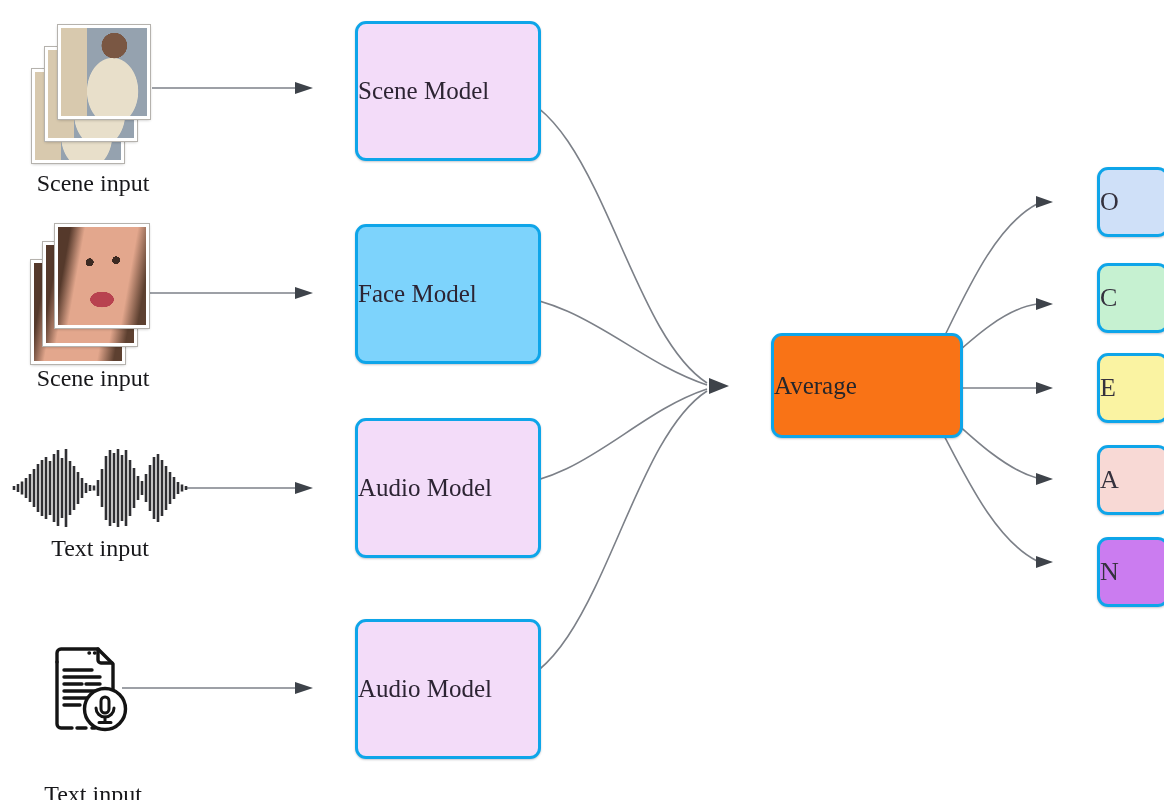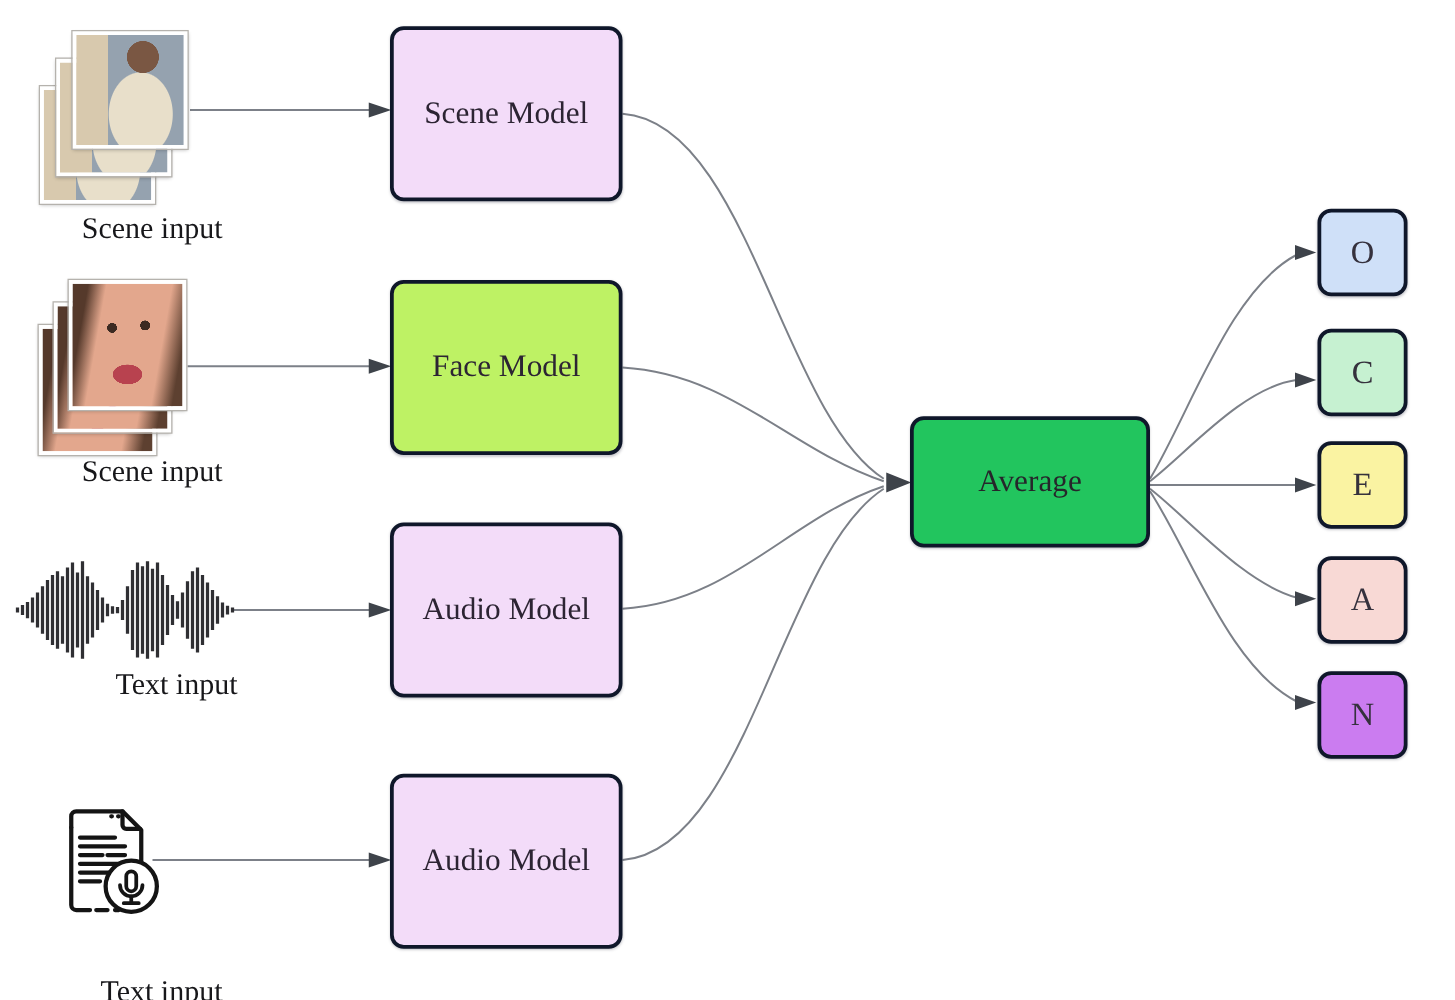--- a/index.html
+++ b/index.html
@@ -2,29 +2,29 @@
 <html><head>
 <meta charset="utf-8">
 <style>
   html,body{margin:0;padding:0;background:#ffffff;}
   #canvas{
     position:relative;width:1164px;height:800px;background:#ffffff;overflow:hidden;
     font-family:"Liberation Serif","DejaVu Serif",serif;
   }
   #connectors{position:absolute;left:0;top:0;width:1164px;height:800px;z-index:1;}
   .node{
-    position:absolute;z-index:2;display:flex;align-items:center;justify-content:center;
-    border:3px solid #0f172a;border-radius:11px;box-sizing:border-box;
-    color:#2c2433;font-size:25px;
+    position:absolute;z-index:2;display:flex;align-items:center;justify-content:flex-start;
+    border:3px solid #0ea5e9;border-radius:11px;box-sizing:border-box;
+    color:#2c2433;font-size:25px;margin-left:43px;
   }
   .model-box{left:312px;width:186px;height:140px;background:#f3dcf9;box-shadow:0 1px 2px rgba(40,40,60,.25);}
-  .avg-box{left:728px;top:333px;width:192px;height:105px;background:#22c55e;color:#26262b;box-shadow:0 1px 2px rgba(40,40,60,.25);}
+  .avg-box{left:728px;top:333px;width:192px;height:105px;background:#f97316;color:#26262b;box-shadow:0 1px 2px rgba(40,40,60,.25);}
   .out-box{left:1054px;width:72px;height:70px;font-size:26px;color:#35313d;box-shadow:0 1px 2px rgba(40,40,60,.25);}
   .input-label{
-    position:absolute;z-index:2;text-align:right;font-size:24px;color:#17171a;
+    position:absolute;z-index:2;text-align:center;font-size:24px;color:#17171a;
   }
   .photo{
     position:absolute;border:3px solid #ffffff;outline:1px solid #b5b2ad;
     box-shadow:0 1px 3px rgba(0,0,0,.28);box-sizing:border-box;
   }
   .stack{position:absolute;z-index:2;}
   .iconwrap{position:absolute;z-index:2;}
 </style>
 </head>
 <body>
@@ -129,21 +129,21 @@
         <path d="M54 72 a9 9 0 0 0 18 0"></path>
         <path d="M63 81 V86 M57 86.5 H69"></path>
       </g>
     </svg>
   </div>
   <div class="input-label" style="left:8px;top:752px;width:170px;margin-top:29px;">Text input</div>
 
   <div class="node model-box" style="top: 21px; background: rgb(243, 220, 249);">
     <span>Scene Model</span>
   </div>
-  <div class="node model-box" style="top: 224px; background: #bef264;">
+  <div class="node model-box" style="top: 224px; background: #7dd3fc;">
     <span>Face Model</span>
   </div>
   <div class="node model-box" style="top: 418px; background: rgb(243, 220, 249);">
     <span>Audio Model</span>
   </div>
   <div class="node model-box" style="top: 619px; background: rgb(243, 220, 249);">
     <span>Audio Model</span>
   </div>
 
   <div class="node avg-box">

